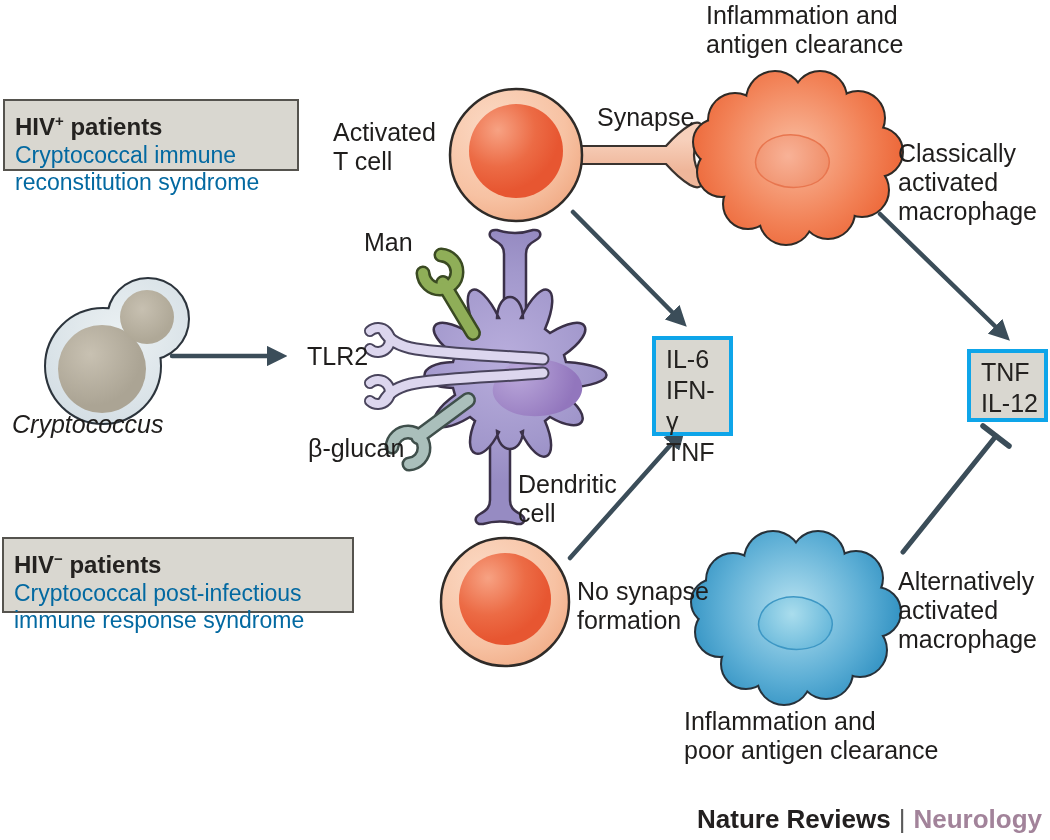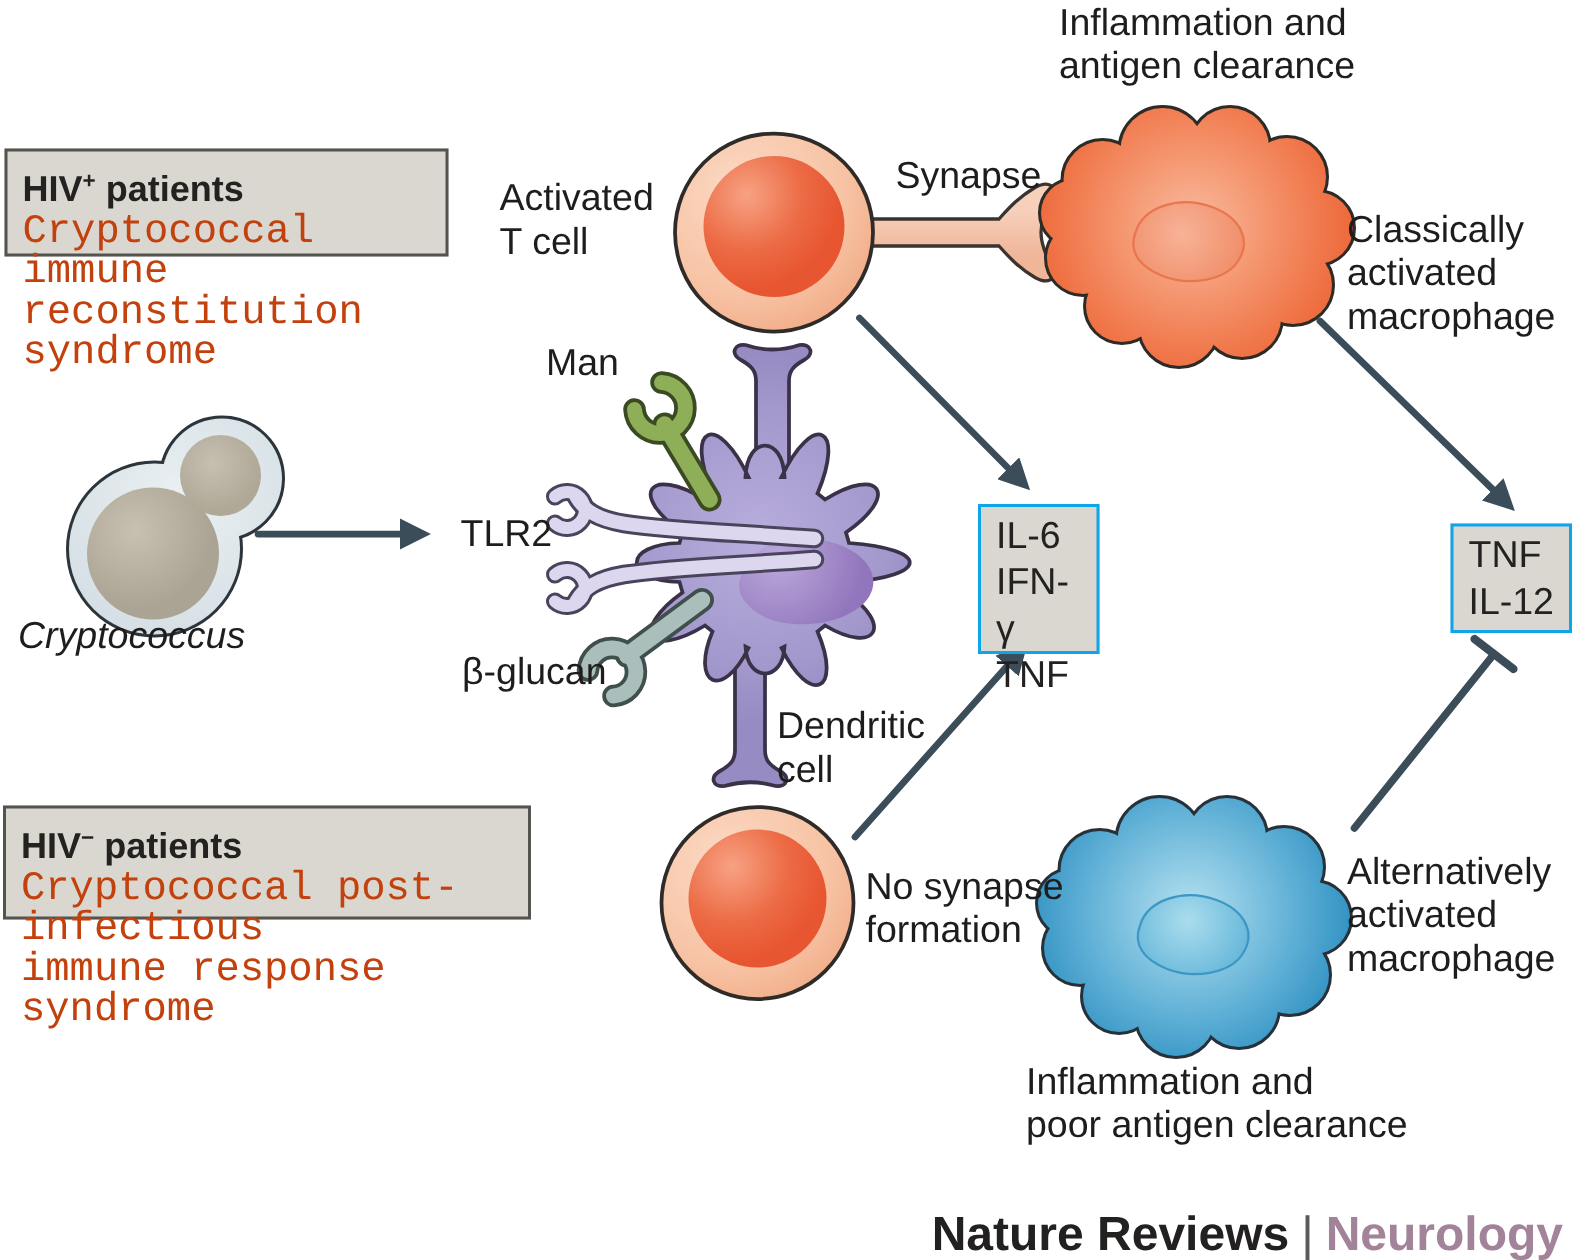--- a/index.html
+++ b/index.html
@@ -5,24 +5,24 @@
   html,body{margin:0;padding:0;background:#fff;}
   #canvas{position:relative;width:1050px;height:840px;background:#ffffff;overflow:hidden;
           font-family:"Liberation Sans", sans-serif;color:#1f1d1c;}
   #art{position:absolute;left:0;top:0;}
   .label{position:absolute;font-size:25px;line-height:29px;white-space:nowrap;color:#1f1d1c;}
   .italic{font-style:italic;}
   .info-box{position:absolute;box-sizing:border-box;background:#d9d7d0;border:2px solid #55534e;
             padding:5px 10px 6px 10px;}
   .info-box .ib-title{font-size:24px;font-weight:bold;line-height:30px;color:#242220;}
   .info-box .ib-title sup{font-size:15px;}
-  .info-box .ib-line{font-size:27px;line-height:27px;color:#c2410c;font-family:Liberation Mono, monospace;}
-  .cyto-box{position:absolute;box-sizing:border-box;background:#d9d7d0;border:2px solid #0ea5e9;
+  .info-box .ib-line{font-size:23px;line-height:27px;color:#0369a1;}
+  .cyto-box{position:absolute;box-sizing:border-box;background:#d9d7d0;border:4px solid #0ea5e9;
             padding:4px 6px 4px 10px;font-size:25px;line-height:31px;color:#242220;}
-  #footer{position:absolute;top:804px;right:8px;font-size:32px;font-weight:bold;white-space:nowrap;}
+  #footer{position:absolute;top:804px;right:8px;font-size:26px;font-weight:bold;white-space:nowrap;}
   #footer .journal{color:#232020;}
   #footer .sep{color:#5a5a5a;padding:0 8px;font-weight:normal;}
   #footer .section{color:#a2839a;}
 </style>
 </head>
 <body>
 
 <div id="canvas">
 
   <svg id="art" width="1050" height="840" viewBox="0 0 1050 840">

